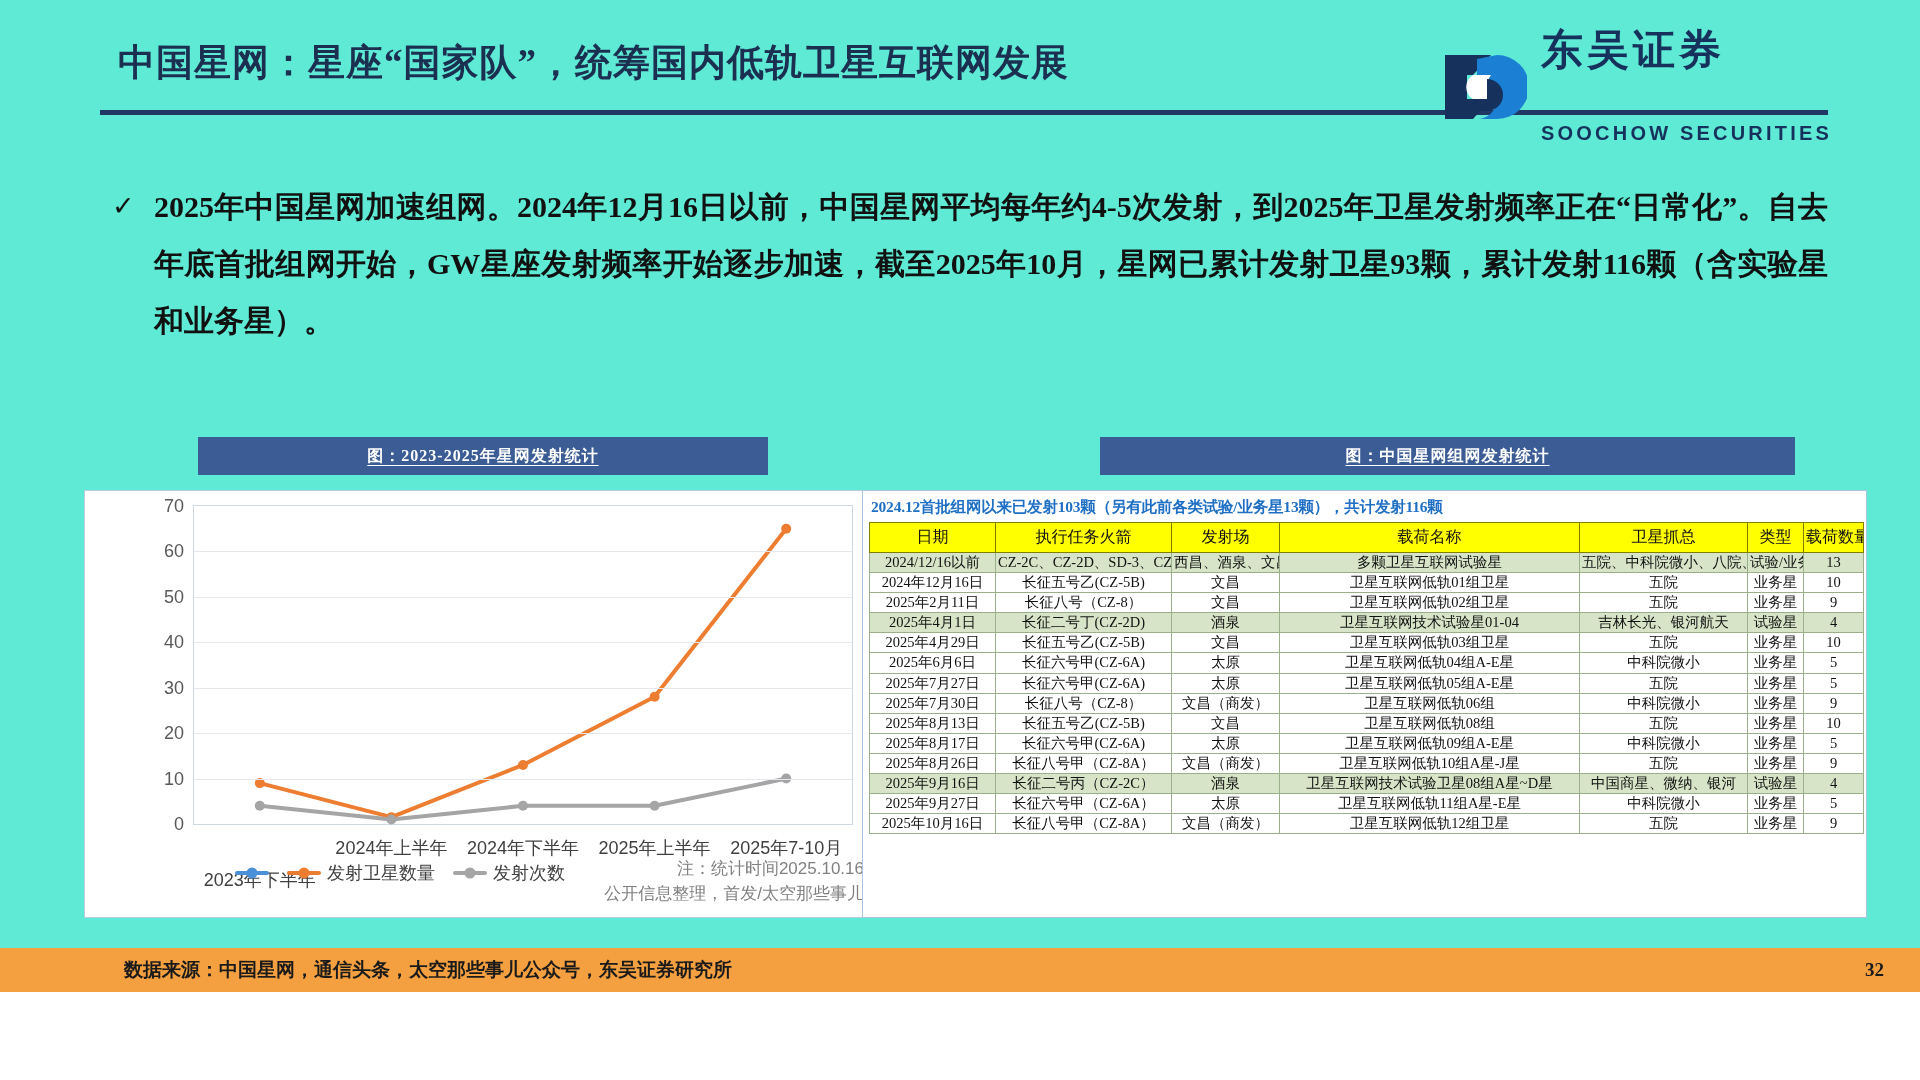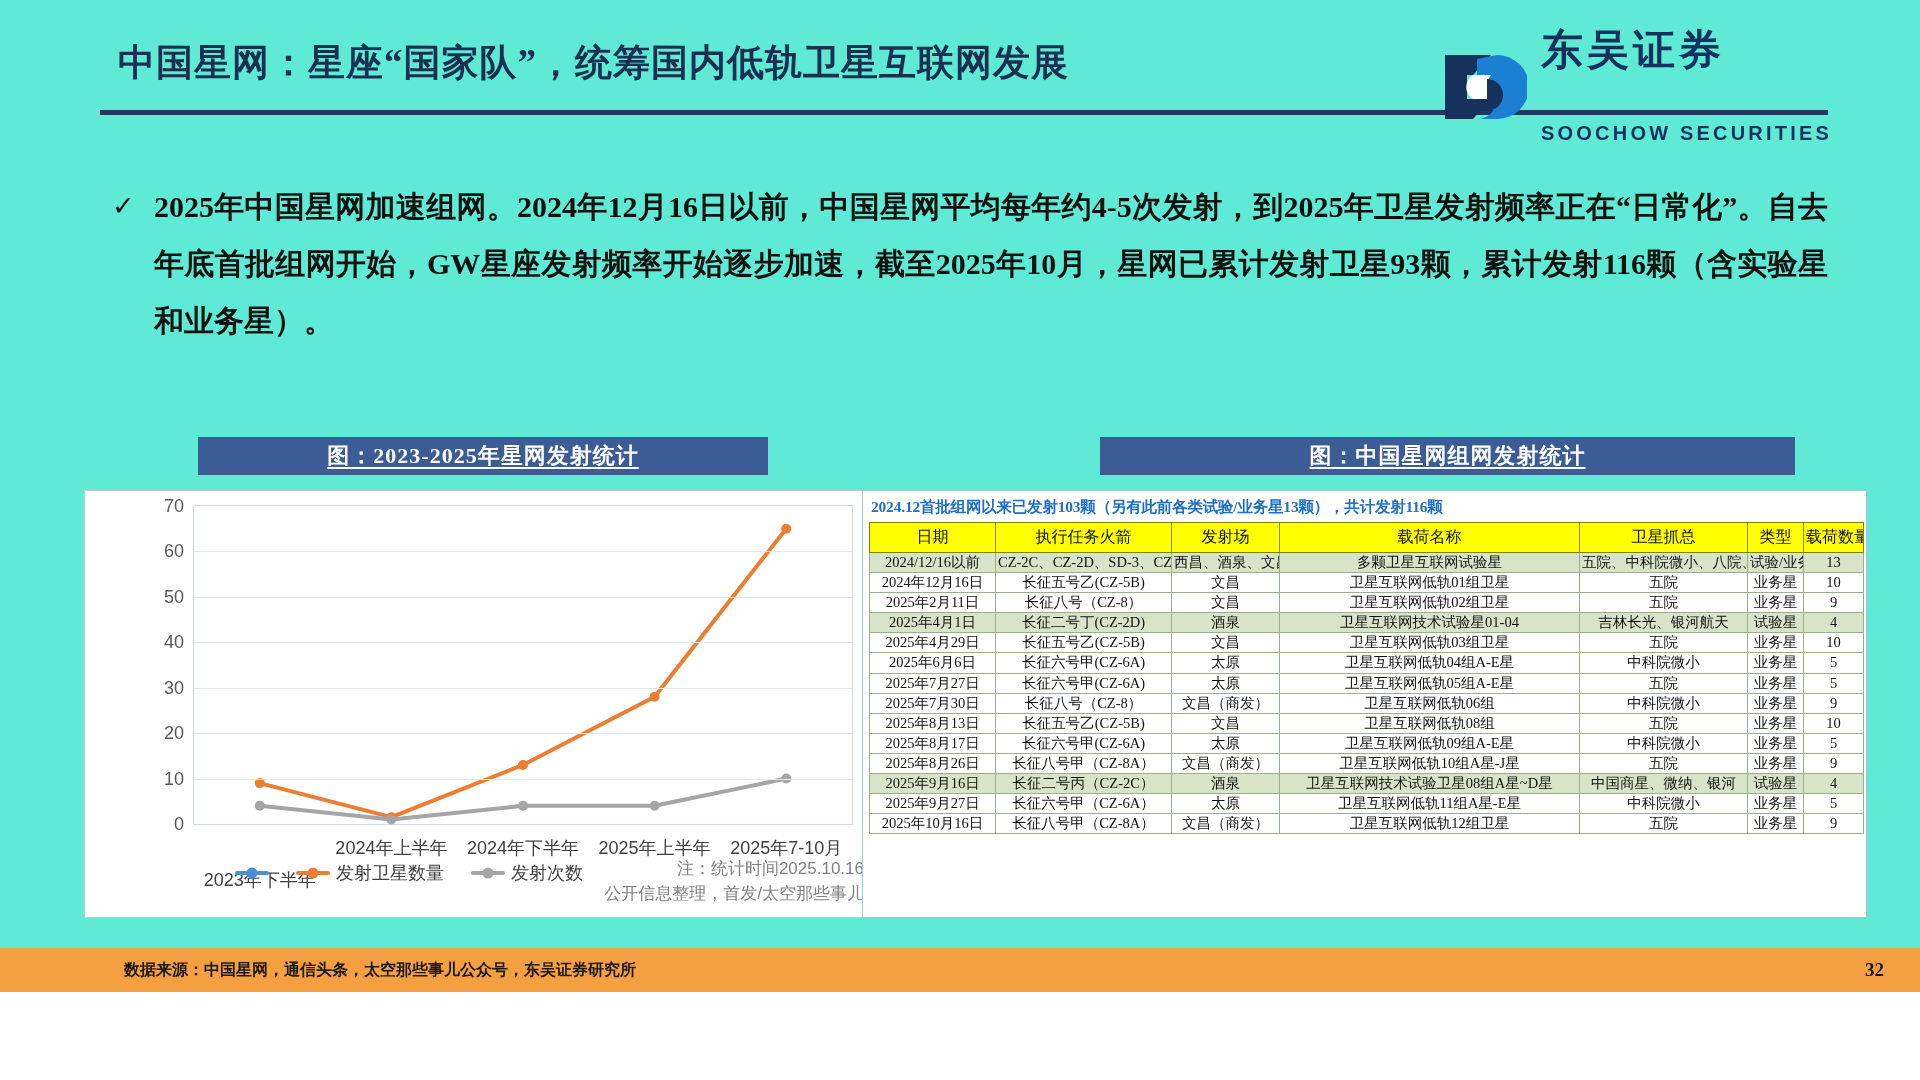--- a/index.html
+++ b/index.html
@@ -57,21 +57,21 @@
     font-size: 30px; font-weight: 700; color: #111; line-height: 57px;
     letter-spacing: 0px; text-align: justify;
   }
 
   
   .fig-title {
     position: absolute; height: 38px;
     background: #3b5c94; color: #ffffff;
     display: flex; align-items: center; justify-content: center;
     font-family: "Liberation Serif", "DejaVu Serif", serif;
-    font-size: 22px; font-weight: 700; letter-spacing: 1px;
+    font-size: 16px; font-weight: 700; letter-spacing: 1px;
   }
   .fig-title span { text-decoration: underline; text-underline-offset: 4px; }
   .fig-title-left { left: 198px; top: 437px; width: 570px; }
   .fig-title-right { left: 1100px; top: 437px; width: 695px; }
 
   
   .chart-panel {
     position: absolute; left: 84px; top: 490px; width: 795px; height: 428px;
     border: 1px solid #b9cde4; background: #fff;
   }
@@ -91,21 +91,21 @@
   }
   .xtick {
     position: absolute; top: 100%; margin-top: 12px;
     transform: translateX(-50%);
     font-size: 18px; color: #404040; white-space: nowrap;
   }
   .series-svg { position: absolute; inset: 0; overflow: visible; }
 
   .legend {
     position: absolute; left: 150px; top: 370px; width: 420px;
-    display: flex; align-items: center; gap: 27px;
+    display: flex; align-items: center; gap: 18px;
     font-size: 18px; color: #404040;
   }
   .lg-item { display: flex; align-items: center; gap: 6px; }
   .lg-line { width: 34px; height: 4px; border-radius: 2px; position: relative; }
   .lg-line::after {
     content: ""; position: absolute; left: 50%; top: 50%;
     width: 11px; height: 11px; border-radius: 50%;
     transform: translate(-50%,-50%); background: inherit;
   }
   .note {
@@ -150,21 +150,21 @@
   .col-count   { width: 60px; }
 
   
   .footer {
     position: absolute; left: 0; bottom: 0; width: 1920px; height: 44px;
     background: #f5a040; display: flex; align-items: center;
   }
   .footer-text {
     position: absolute; left: 124px;
     font-family: "Liberation Serif", "DejaVu Serif", serif;
-    font-size: 16px; font-weight: 700; color: #1a1a1a;
+    font-size: 19px; font-weight: 700; color: #1a1a1a;
   }
   .footer-page {
     position: absolute; right: 36px;
     font-family: "Liberation Serif", "DejaVu Serif", serif;
     font-size: 19px; font-weight: 700; color: #1a1a1a;
   }
 </style>
 </head>
 <body>
 

